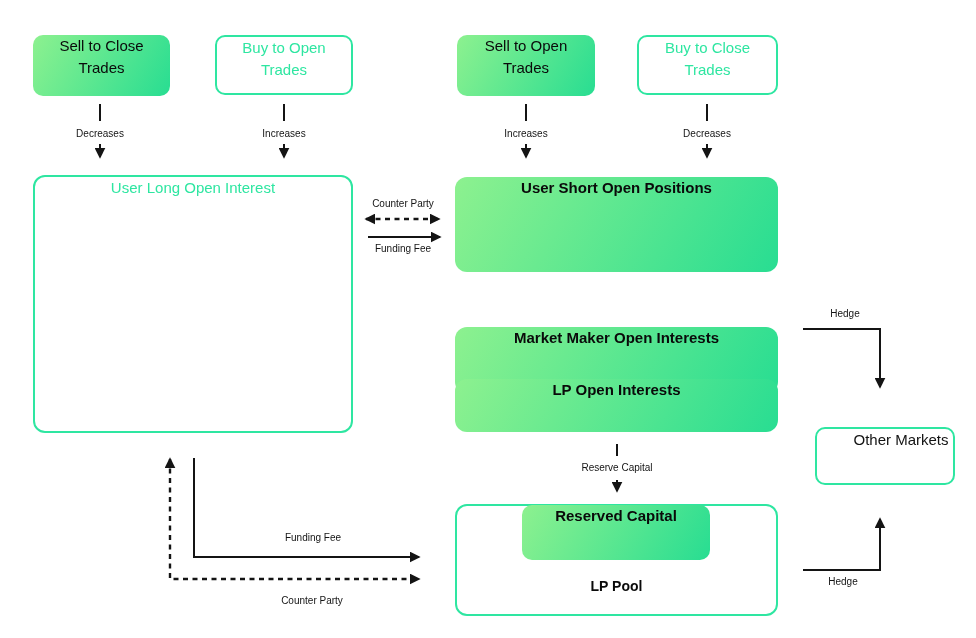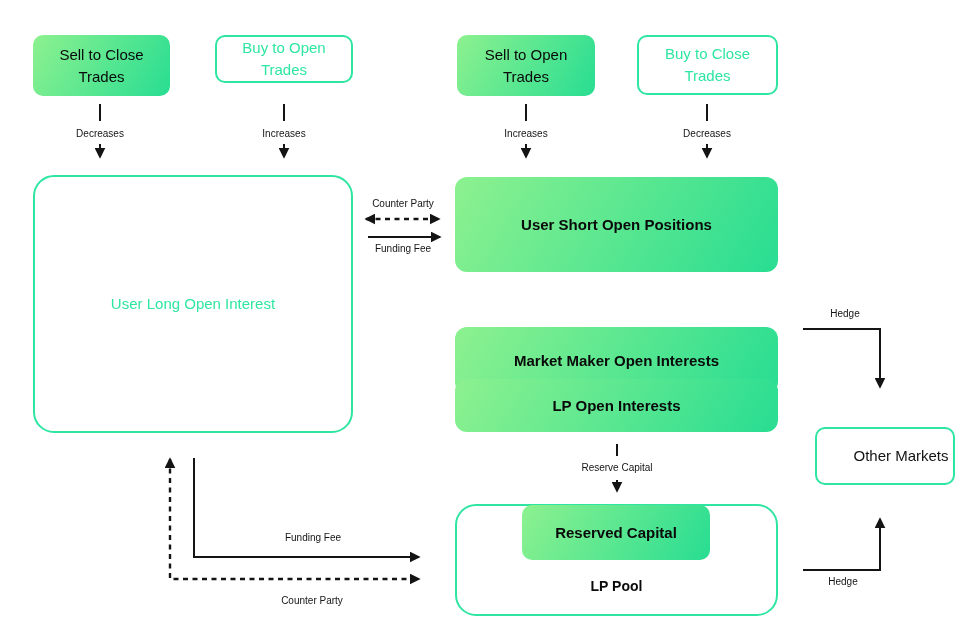--- a/index.html
+++ b/index.html
@@ -14,38 +14,38 @@
   .stage{
     position:relative;
     width:976px;height:638px;
     background:var(--bg);
     font-family:"Liberation Sans", sans-serif;
     color:var(--ink);
     overflow:hidden;
   }
   .node{
     position:absolute;
-    display:flex;align-items:center;justify-content:center;
+    display:flex;align-items:flex-start;justify-content:center;
     text-align:center;
     border-radius:10px;
     font-size:15px;
     line-height:1.45;
   }
   .node.filled{
     background:linear-gradient(120deg, var(--grad-a) 0%, var(--grad-b) 100%);
     color:#0a0a0a;
     font-weight:500;
   }
   .node.outlined{
     background:#fff;
     border:2px solid var(--accent);
     color:var(--accent);
     font-weight:500;
   }
-  .node.big{border-radius:21px;}
+  .node.big{border-radius:12px;}
   .node.stack{
     background:linear-gradient(120deg, var(--grad-a) 0%, var(--grad-b) 100%);
     color:#0a0a0a;
     font-weight:700;
     border-radius:12px;
   }
   .node .inner{max-width:112px;}
   .lbl{
     position:absolute;
     font-size:10px;
@@ -108,21 +108,21 @@
     </g>
 
     <polyline class="ln" points="194,458 194,557 419,557" marker-end="url(#ah)"></polyline>
 
     <polyline class="ln thick dash" points="170,459 170,579 419,579" marker-start="url(#ah)" marker-end="url(#ah)"></polyline>
   </svg>
 
   <div class="node filled" style="left:33px;top:35px;width:137px;height:61px;">
     <div class="inner">Sell to Close Trades</div>
   </div>
-  <div class="node outlined" style="left:215px;top:35px;width:138px;height:48px;">
+  <div class="node outlined" style="left:215px;top:35px;width:138px;height:60px;">
     <div class="inner">Buy to Open Trades</div>
   </div>
   <div class="node filled" style="left:457px;top:35px;width:138px;height:61px;">
     <div class="inner">Sell to Open Trades</div>
   </div>
   <div class="node outlined" style="left:637px;top:35px;width:141px;height:60px;">
     <div class="inner">Buy to Close Trades</div>
   </div>
 
   <div class="lbl" style="left:100px;top:128px;">Decreases</div>

